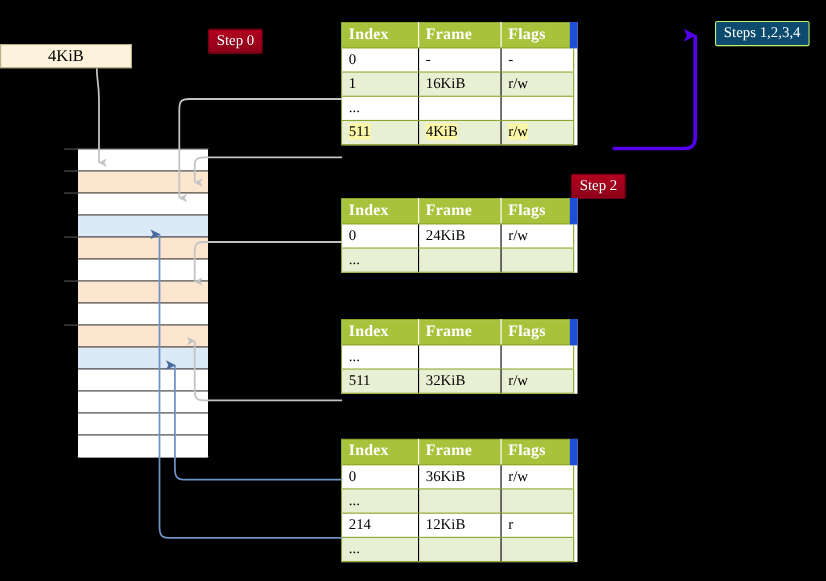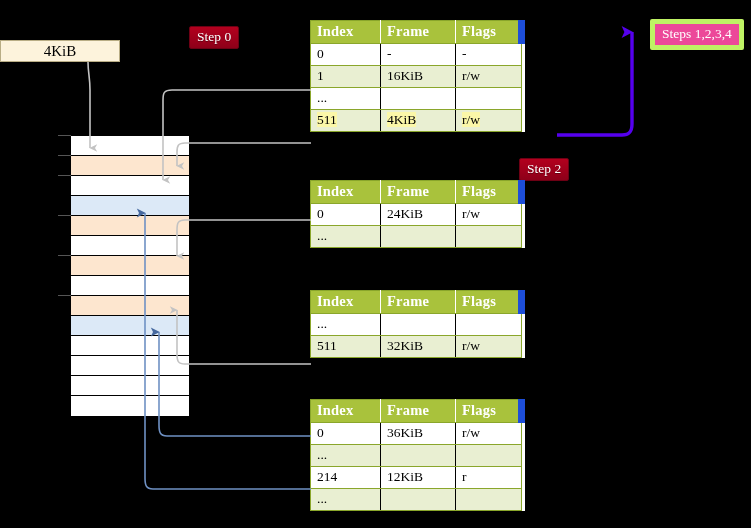--- a/index.html
+++ b/index.html
@@ -34,22 +34,22 @@
     box-sizing:border-box;
     white-space:nowrap;
     border-radius:2px;
     text-shadow:0 1px 0 rgba(0,0,0,.35);
   }
   .badge.red{
     background:linear-gradient(#b3001e,#8d0019);
     border:1px solid #6d0014;
   }
   .badge.blue{
-    background:#ec4899;
-    border:5px solid #bef264;
+    background:#0c4a6e;
+    border:1px solid #bef264;
     text-shadow:none;
   }
 
   
   .ptable{
     position:absolute;
     border-collapse:collapse;
     border:1px solid #8aa62b;
     background:#ffffff;
     font-size:13.5px;

